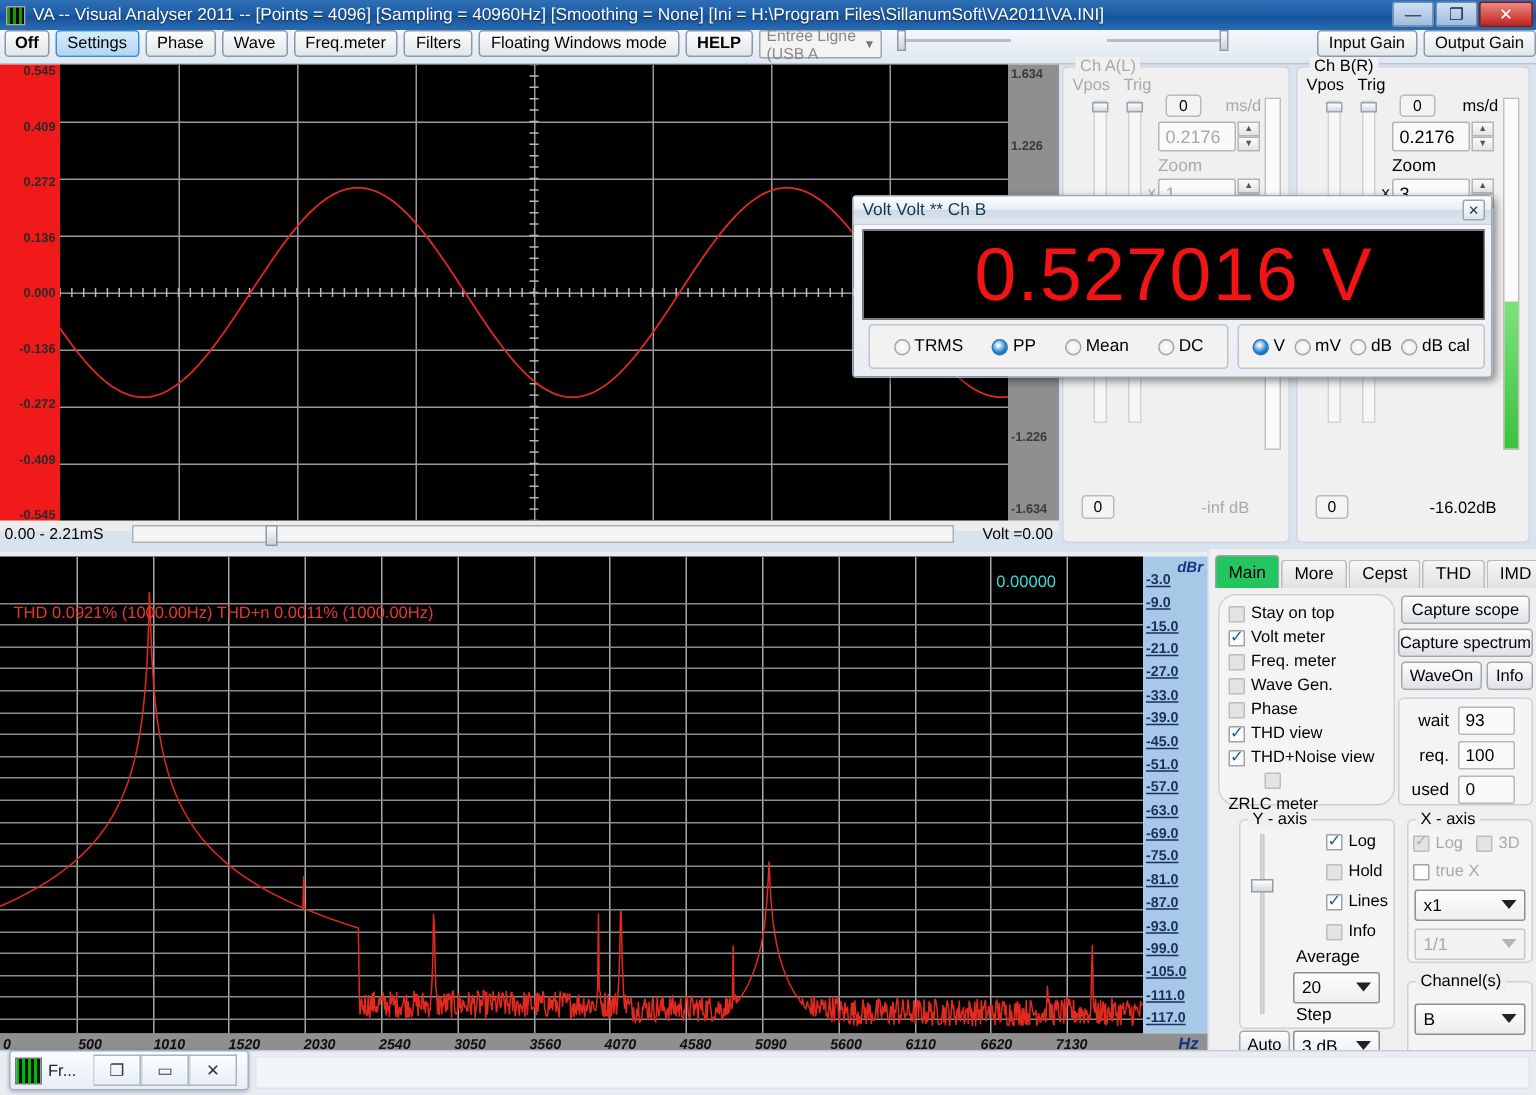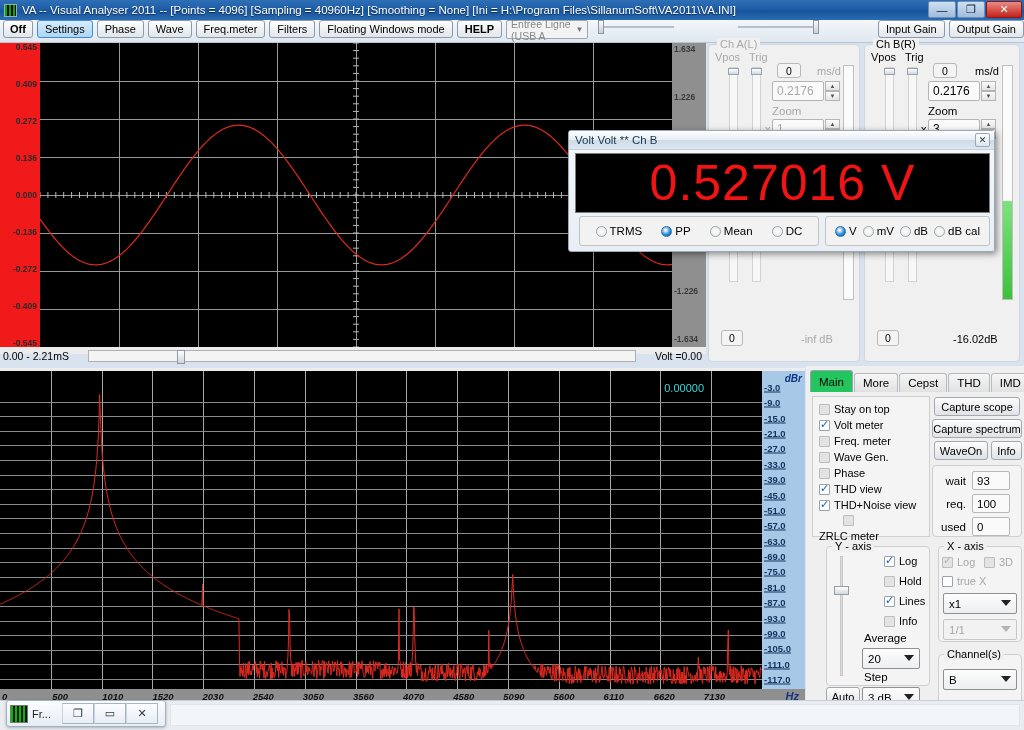--- a/index.html
+++ b/index.html
@@ -185,21 +185,21 @@
   #rpanel{position:absolute;left:806px;top:366px;width:218px;height:342px;background:#efefef;}
   #tabs{position:absolute;left:4px;top:4px;width:212px;height:22px;display:flex;align-items:flex-end;}
   .tab{
     height:19px;padding:0 8px;border:1px solid #b7bcc2;border-bottom:none;
     background:linear-gradient(180deg,#f6f6f6,#e1e1e1);
     display:flex;align-items:center;font-size:11.5px;border-radius:3px 3px 0 0;margin-right:1px;
   }
   .tab.sel{ height:22px;background:#22c55e;border-color:#9aa3ac;font-weight:normal;margin-top:32px;}
   #optBox{
     position:absolute;left:6px;top:30px;width:118px;height:141px;
-    border:1px solid #cfcfcf;border-radius:0;background:#f4f4f4;
+    border:1px solid #cfcfcf;border-radius:12px;background:#f4f4f4;
   }
   #optBox .cbrow{left:6px;}
   .pbtn{
     position:absolute;border:1px solid #a2a9b0;border-radius:3px;
     background:linear-gradient(180deg,#fdfdfd,#dfe2e6);
     display:flex;align-items:center;justify-content:center;font-size:11px;
   }
   .fieldrow{position:absolute;display:flex;align-items:center;gap:6px;font-size:11.5px;}
   .fieldval{width:38px;height:19px;border:1px solid #b8b8b8;background:#fafafa;display:flex;align-items:center;padding-left:4px;font-size:11.5px;border-radius:2px;}
   .grpbox{position:absolute;border:1px solid #cfcfcf;border-radius:4px;background:#f4f4f4;}
@@ -615,20 +615,21 @@
         <line x1="0" y1="206.5" x2="762" y2="206.5" stroke="#8b8b8b" stroke-width="1"></line>
         <line x1="0" y1="220.5" x2="762" y2="220.5" stroke="#8b8b8b" stroke-width="1"></line>
         <line x1="0" y1="235.5" x2="762" y2="235.5" stroke="#8b8b8b" stroke-width="1"></line>
         <line x1="0" y1="250.5" x2="762" y2="250.5" stroke="#8b8b8b" stroke-width="1"></line>
         <line x1="0" y1="264.5" x2="762" y2="264.5" stroke="#8b8b8b" stroke-width="1"></line>
         <line x1="0" y1="279.5" x2="762" y2="279.5" stroke="#8b8b8b" stroke-width="1"></line>
         <line x1="0" y1="293.5" x2="762" y2="293.5" stroke="#8b8b8b" stroke-width="1"></line>
         <line x1="0" y1="308.5" x2="762" y2="308.5" stroke="#8b8b8b" stroke-width="1"></line>
         <path d="M0.0 233.2 L0.5 233.0 L1.1 232.7 L1.6 232.5 L2.2 232.2 L2.7 232.0 L3.3 231.8 L3.8 231.5 L4.4 231.3 L4.9 231.0 L5.4 230.8 L6.0 230.5 L6.5 230.3 L7.1 230.0 L7.6 229.8 L8.2 229.5 L8.7 229.2 L9.3 229.0 L9.8 228.7 L10.3 228.5 L10.9 228.2 L11.4 227.9 L12.0 227.7 L12.5 227.4 L13.1 227.1 L13.6 226.8 L14.2 226.6 L14.7 226.3 L15.2 226.0 L15.8 225.7 L16.3 225.4 L16.9 225.2 L17.4 224.9 L18.0 224.6 L18.5 224.3 L19.1 224.0 L19.6 223.7 L20.1 223.4 L20.7 223.1 L21.2 222.8 L21.8 222.5 L22.3 222.2 L22.9 221.9 L23.4 221.6 L23.9 221.3 L24.5 221.0 L25.0 220.7 L25.6 220.3 L26.1 220.0 L26.7 219.7 L27.2 219.4 L27.8 219.1 L28.3 218.7 L28.8 218.4 L29.4 218.1 L29.9 217.7 L30.5 217.4 L31.0 217.0 L31.6 216.7 L32.1 216.4 L32.7 216.0 L33.2 215.7 L33.7 215.3 L34.3 214.9 L34.8 214.6 L35.4 214.2 L35.9 213.8 L36.5 213.5 L37.0 213.1 L37.6 212.7 L38.1 212.3 L38.6 212.0 L39.2 211.6 L39.7 211.2 L40.3 210.8 L40.8 210.4 L41.4 210.0 L41.9 209.6 L42.5 209.2 L43.0 208.8 L43.5 208.3 L44.1 207.9 L44.6 207.5 L45.2 207.1 L45.7 206.6 L46.3 206.2 L46.8 205.8 L47.4 205.3 L47.9 204.9 L48.4 204.4 L49.0 204.0 L49.5 203.5 L50.1 203.0 L50.6 202.5 L51.2 202.1 L51.7 201.6 L52.3 201.1 L52.8 200.6 L53.3 200.1 L53.9 199.6 L54.4 199.1 L55.0 198.5 L55.5 198.0 L56.1 197.5 L56.6 196.9 L57.1 196.4 L57.7 195.8 L58.2 195.3 L58.8 194.7 L59.3 194.1 L59.9 193.6 L60.4 193.0 L61.0 192.4 L61.5 191.8 L62.0 191.1 L62.6 190.5 L63.1 189.9 L63.7 189.2 L64.2 188.6 L64.8 187.9 L65.3 187.3 L65.9 186.6 L66.4 185.9 L66.9 185.2 L67.5 184.5 L68.0 183.7 L68.6 183.0 L69.1 182.2 L69.7 181.5 L70.2 180.7 L70.8 179.9 L71.3 179.1 L71.8 178.3 L72.4 177.4 L72.9 176.6 L73.5 175.7 L74.0 174.8 L74.6 173.9 L75.1 173.0 L75.7 172.0 L76.2 171.0 L76.7 170.0 L77.3 169.0 L77.8 168.0 L78.4 166.9 L78.9 165.8 L79.5 164.7 L80.0 163.5 L80.6 162.4 L81.1 161.2 L81.6 159.9 L82.2 158.6 L82.7 157.3 L83.3 155.9 L83.8 154.5 L84.4 153.1 L84.9 151.6 L85.5 150.0 L86.0 148.4 L86.5 146.7 L87.1 145.0 L87.6 143.1 L88.2 141.2 L88.7 139.2 L89.3 137.2 L89.8 135.0 L90.4 132.7 L90.9 130.3 L91.4 127.7 L92.0 125.0 L92.5 122.0 L93.1 118.9 L93.6 115.6 L94.2 111.9 L94.7 108.0 L95.3 103.6 L95.8 98.8 L96.3 93.3 L96.9 87.1 L97.4 79.8 L98.0 71.1 L98.5 60.2 L99.1 45.6 L99.6 23.6 L100.1 36.1 L100.7 53.6 L101.2 66.0 L101.8 75.7 L102.3 83.6 L102.9 90.3 L103.4 96.2 L104.0 101.3 L104.5 105.9 L105.0 110.0 L105.6 113.8 L106.1 117.3 L106.7 120.5 L107.2 123.6 L107.8 126.4 L108.3 129.0 L108.9 131.5 L109.4 133.9 L109.9 136.1 L110.5 138.2 L111.0 140.3 L111.6 142.2 L112.1 144.1 L112.7 145.8 L113.2 147.6 L113.8 149.2 L114.3 150.8 L114.8 152.3 L115.4 153.8 L115.9 155.2 L116.5 156.6 L117.0 158.0 L117.6 159.3 L118.1 160.5 L118.7 161.8 L119.2 163.0 L119.7 164.1 L120.3 165.3 L120.8 166.4 L121.4 167.5 L121.9 168.5 L122.5 169.5 L123.0 170.5 L123.6 171.5 L124.1 172.5 L124.6 173.4 L125.2 174.3 L125.7 175.2 L126.3 176.1 L126.8 177.0 L127.4 177.8 L127.9 178.7 L128.5 179.5 L129.0 180.3 L129.5 181.1 L130.1 181.9 L130.6 182.6 L131.2 183.4 L131.7 184.1 L132.3 184.8 L132.8 185.5 L133.3 186.2 L133.9 186.9 L134.4 187.6 L135.0 188.3 L135.5 188.9 L136.1 189.6 L136.6 190.2 L137.2 190.8 L137.7 191.5 L138.2 192.1 L138.8 192.7 L139.3 193.3 L139.9 193.9 L140.4 194.4 L141.0 195.0 L141.5 195.6 L142.1 196.1 L142.6 196.7 L143.1 197.2 L143.7 197.8 L144.2 198.3 L144.8 198.8 L145.3 199.3 L145.9 199.8 L146.4 200.3 L147.0 200.8 L147.5 201.3 L148.0 201.8 L148.6 202.3 L149.1 202.8 L149.7 203.3 L150.2 203.7 L150.8 204.2 L151.3 204.6 L151.9 205.1 L152.4 205.5 L152.9 206.0 L153.5 206.4 L154.0 206.9 L154.6 207.3 L155.1 207.7 L155.7 208.1 L156.2 208.6 L156.8 209.0 L157.3 209.4 L157.8 209.8 L158.4 210.2 L158.9 210.6 L159.5 211.0 L160.0 211.4 L160.6 211.8 L161.1 212.2 L161.7 212.5 L162.2 212.9 L162.7 213.3 L163.3 213.7 L163.8 214.0 L164.4 214.4 L164.9 214.8 L165.5 215.1 L166.0 215.5 L166.6 215.8 L167.1 216.2 L167.6 216.5 L168.2 216.9 L168.7 217.2 L169.3 217.6 L169.8 217.9 L170.4 218.2 L170.9 218.6 L171.5 218.9 L172.0 219.2 L172.5 219.5 L173.1 219.9 L173.6 220.2 L174.2 220.5 L174.7 220.8 L175.3 221.1 L175.8 221.4 L176.3 221.8 L176.9 222.1 L177.4 222.4 L178.0 222.7 L178.5 223.0 L179.1 223.3 L179.6 223.6 L180.2 223.9 L180.7 224.2 L181.2 224.4 L181.8 224.7 L182.3 225.0 L182.9 225.3 L183.4 225.6 L184.0 225.9 L184.5 226.1 L185.1 226.4 L185.6 226.7 L186.1 227.0 L186.7 227.2 L187.2 227.5 L187.8 227.8 L188.3 228.1 L188.9 228.3 L189.4 228.6 L190.0 228.8 L190.5 229.1 L191.0 229.4 L191.6 229.6 L192.1 229.9 L192.7 230.1 L193.2 230.4 L193.8 230.6 L194.3 230.9 L194.9 231.1 L195.4 231.4 L195.9 231.6 L196.5 231.9 L197.0 232.1 L197.6 232.4 L198.1 232.6 L198.7 232.8 L199.2 233.1 L199.8 233.3 L200.3 233.6 L200.8 233.8 L201.4 234.0 L201.9 234.3 L202.5 213.3 L203.0 234.7 L203.6 234.9 L204.1 235.2 L204.7 235.4 L205.2 235.6 L205.7 235.8 L206.3 236.1 L206.8 236.3 L207.4 236.5 L207.9 236.7 L208.5 237.0 L209.0 237.2 L209.6 237.4 L210.1 237.6 L210.6 237.8 L211.2 238.0 L211.7 238.2 L212.3 238.4 L212.8 238.7 L213.4 238.9 L213.9 239.1 L214.4 239.3 L215.0 239.5 L215.5 239.7 L216.1 239.9 L216.6 240.1 L217.2 240.3 L217.7 240.5 L218.3 240.7 L218.8 240.9 L219.3 241.1 L219.9 241.3 L220.4 241.5 L221.0 241.7 L221.5 241.9 L222.1 242.1 L222.6 242.3 L223.2 242.5 L223.7 242.7 L224.2 242.8 L224.8 243.0 L225.3 243.2 L225.9 243.4 L226.4 243.6 L227.0 243.8 L227.5 244.0 L228.1 244.2 L228.6 244.3 L229.1 244.5 L229.7 244.7 L230.2 244.9 L230.8 245.1 L231.3 245.2 L231.9 245.4 L232.4 245.6 L233.0 245.8 L233.5 246.0 L234.0 246.1 L234.6 246.3 L235.1 246.5 L235.7 246.7 L236.2 246.8 L236.8 247.0 L237.3 247.2 L237.9 247.4 L238.4 247.5 L238.9 247.7 L239.5 289.9 L240.0 305.5 L240.6 296.8 L241.1 294.6 L241.7 302.4 L242.2 299.1 L242.8 305.3 L243.3 292.2 L243.8 302.7 L244.4 306.5 L244.9 305.1 L245.5 292.4 L246.0 304.7 L246.6 307.7 L247.1 293.8 L247.7 302.3 L248.2 291.1 L248.7 303.8 L249.3 290.0 L249.8 300.8 L250.4 303.7 L250.9 299.8 L251.5 304.0 L252.0 300.5 L252.5 294.5 L253.1 299.0 L253.6 294.0 L254.2 295.4 L254.7 294.8 L255.3 290.6 L255.8 293.7 L256.4 301.9 L256.9 294.1 L257.4 306.0 L258.0 296.7 L258.5 303.0 L259.1 299.6 L259.6 307.2 L260.2 290.0 L260.7 298.3 L261.3 293.0 L261.8 292.6 L262.3 299.3 L262.9 294.0 L263.4 297.0 L264.0 307.0 L264.5 290.3 L265.1 304.9 L265.6 307.7 L266.2 300.8 L266.7 300.7 L267.2 305.8 L267.8 300.9 L268.3 299.1 L268.9 297.2 L269.4 293.2 L270.0 297.9 L270.5 307.7 L271.1 292.2 L271.6 307.5 L272.1 296.7 L272.7 307.3 L273.2 301.1 L273.8 301.5 L274.3 306.5 L274.9 305.3 L275.4 301.7 L276.0 289.7 L276.5 297.0 L277.0 291.4 L277.6 300.0 L278.1 291.5 L278.7 306.4 L279.2 293.3 L279.8 299.5 L280.3 299.6 L280.9 302.1 L281.4 293.1 L281.9 290.9 L282.5 302.0 L283.0 296.7 L283.6 304.4 L284.1 296.1 L284.7 298.6 L285.2 297.5 L285.8 307.3 L286.3 301.9 L286.8 302.0 L287.4 292.1 L287.9 285.4 L288.5 269.4 L289.0 238.4 L289.6 246.1 L290.1 272.7 L290.6 287.6 L291.2 292.2 L291.7 305.0 L292.3 292.7 L292.8 305.8 L293.4 295.5 L293.9 293.2 L294.5 305.3 L295.0 297.2 L295.5 300.1 L296.1 291.3 L296.6 296.4 L297.2 303.7 L297.7 291.8 L298.3 302.5 L298.8 291.0 L299.4 295.5 L299.9 292.0 L300.4 294.0 L301.0 307.4 L301.5 291.3 L302.1 289.3 L302.6 293.6 L303.2 302.3 L303.7 304.7 L304.3 304.9 L304.8 304.2 L305.3 301.3 L305.9 291.2 L306.4 301.2 L307.0 294.7 L307.5 303.6 L308.1 302.6 L308.6 296.1 L309.2 296.7 L309.7 300.1 L310.2 299.6 L310.8 300.1 L311.3 302.8 L311.9 303.0 L312.4 290.4 L313.0 294.4 L313.5 301.7 L314.1 305.6 L314.6 295.2 L315.1 292.4 L315.7 298.5 L316.2 294.5 L316.8 307.6 L317.3 302.1 L317.9 298.6 L318.4 289.4 L319.0 291.2 L319.5 292.6 L320.0 304.6 L320.6 295.4 L321.1 299.1 L321.7 298.9 L322.2 289.5 L322.8 289.9 L323.3 290.6 L323.8 307.6 L324.4 290.0 L324.9 305.5 L325.5 295.6 L326.0 293.2 L326.6 291.4 L327.1 295.6 L327.7 301.2 L328.2 302.4 L328.7 289.9 L329.3 296.0 L329.8 294.7 L330.4 294.4 L330.9 304.0 L331.5 301.4 L332.0 294.8 L332.6 290.1 L333.1 296.2 L333.6 300.5 L334.2 299.8 L334.7 291.2 L335.3 291.1 L335.8 294.2 L336.4 298.1 L336.9 304.8 L337.5 289.6 L338.0 296.0 L338.5 299.2 L339.1 298.6 L339.6 305.3 L340.2 295.3 L340.7 290.9 L341.3 290.8 L341.8 303.1 L342.4 293.3 L342.9 293.9 L343.4 306.6 L344.0 302.7 L344.5 297.0 L345.1 296.6 L345.6 300.0 L346.2 306.2 L346.7 298.1 L347.3 299.7 L347.8 301.0 L348.3 303.9 L348.9 298.0 L349.4 290.6 L350.0 306.8 L350.5 294.9 L351.1 292.1 L351.6 305.8 L352.2 295.9 L352.7 290.4 L353.2 293.6 L353.8 293.3 L354.3 301.8 L354.9 301.4 L355.4 300.6 L356.0 301.2 L356.5 299.9 L357.1 292.2 L357.6 305.7 L358.1 290.7 L358.7 303.4 L359.2 291.3 L359.8 294.0 L360.3 297.7 L360.9 293.5 L361.4 297.8 L361.9 289.9 L362.5 291.4 L363.0 300.9 L363.6 303.4 L364.1 306.2 L364.7 306.4 L365.2 305.3 L365.8 293.1 L366.3 302.3 L366.8 294.4 L367.4 301.0 L367.9 295.6 L368.5 302.7 L369.0 294.2 L369.6 296.8 L370.1 290.3 L370.7 303.8 L371.2 296.0 L371.7 298.9 L372.3 303.6 L372.8 307.3 L373.4 289.8 L373.9 294.5 L374.5 293.0 L375.0 300.1 L375.6 290.9 L376.1 292.2 L376.6 291.5 L377.2 294.3 L377.7 298.0 L378.3 291.3 L378.8 295.1 L379.4 293.7 L379.9 291.3 L380.5 307.6 L381.0 307.8 L381.5 299.0 L382.1 298.7 L382.6 307.1 L383.2 297.7 L383.7 303.5 L384.3 305.7 L384.8 293.0 L385.4 302.7 L385.9 292.1 L386.4 305.8 L387.0 298.1 L387.5 300.5 L388.1 304.8 L388.6 300.4 L389.2 294.6 L389.7 307.3 L390.3 303.7 L390.8 298.8 L391.3 303.0 L391.9 298.5 L392.4 295.1 L393.0 297.7 L393.5 304.5 L394.1 303.1 L394.6 296.8 L395.2 296.8 L395.7 298.8 L396.2 301.9 L396.8 302.7 L397.3 302.3 L397.9 296.8 L398.4 288.4 L399.0 237.8 L399.5 289.2 L400.1 290.4 L400.6 297.9 L401.1 297.3 L401.7 305.9 L402.2 298.1 L402.8 307.2 L403.3 290.8 L403.9 306.4 L404.4 302.6 L404.9 306.7 L405.5 291.5 L406.0 307.6 L406.6 301.9 L407.1 295.2 L407.7 306.7 L408.2 297.0 L408.8 293.4 L409.3 304.6 L409.8 295.0 L410.4 291.2 L410.9 305.7 L411.5 299.1 L412.0 291.6 L412.6 280.9 L413.1 265.2 L413.7 235.9 L414.2 238.4 L414.7 266.4 L415.3 281.6 L415.8 292.1 L416.4 301.4 L416.9 292.2 L417.5 304.5 L418.0 297.3 L418.6 294.4 L419.1 298.0 L419.6 298.3 L420.2 296.6 L420.7 294.0 L421.3 300.8 L421.8 309.8 L422.4 300.5 L422.9 308.2 L423.5 310.2 L424.0 308.5 L424.5 301.7 L425.1 306.5 L425.6 296.9 L426.2 310.4 L426.7 310.2 L427.3 309.2 L427.8 308.9 L428.4 299.8 L428.9 302.5 L429.4 296.8 L430.0 294.7 L430.5 301.2 L431.1 297.8 L431.6 305.8 L432.2 309.2 L432.7 296.8 L433.3 307.3 L433.8 304.9 L434.3 308.4 L434.9 295.6 L435.4 293.5 L436.0 305.4 L436.5 309.1 L437.1 310.0 L437.6 304.9 L438.1 293.9 L438.7 301.6 L439.2 306.7 L439.8 302.6 L440.3 298.6 L440.9 294.8 L441.4 303.0 L442.0 292.8 L442.5 303.1 L443.0 300.3 L443.6 305.4 L444.1 307.8 L444.7 302.4 L445.2 301.7 L445.8 309.6 L446.3 298.0 L446.9 293.8 L447.4 305.8 L447.9 300.0 L448.5 292.3 L449.0 303.2 L449.6 305.1 L450.1 296.6 L450.7 306.6 L451.2 299.6 L451.8 303.4 L452.3 298.3 L452.8 306.8 L453.4 298.1 L453.9 294.6 L454.5 306.7 L455.0 307.2 L455.6 309.7 L456.1 301.9 L456.7 304.8 L457.2 293.1 L457.7 295.8 L458.3 293.4 L458.8 304.4 L459.4 306.8 L459.9 307.7 L460.5 296.1 L461.0 292.7 L461.6 294.9 L462.1 298.5 L462.6 306.2 L463.2 298.2 L463.7 302.1 L464.3 296.6 L464.8 297.7 L465.4 310.1 L465.9 299.5 L466.5 295.5 L467.0 299.7 L467.5 302.6 L468.1 293.2 L468.6 305.1 L469.2 304.9 L469.7 307.4 L470.3 309.7 L470.8 296.0 L471.4 308.1 L471.9 296.4 L472.4 298.2 L473.0 293.4 L473.5 299.1 L474.1 303.0 L474.6 310.0 L475.2 308.3 L475.7 307.1 L476.3 307.2 L476.8 308.3 L477.3 300.6 L477.9 302.8 L478.4 304.1 L479.0 296.5 L479.5 305.3 L480.1 298.2 L480.6 299.5 L481.1 307.0 L481.7 308.2 L482.2 305.4 L482.8 301.0 L483.3 306.6 L483.9 294.1 L484.4 305.5 L485.0 294.7 L485.5 304.4 L486.0 303.8 L486.6 293.9 L487.1 298.4 L487.7 302.0 L488.2 299.4 L488.8 259.3 L489.3 296.0 L489.9 292.4 L490.4 292.6 L490.9 297.9 L491.5 293.6 L492.0 296.5 L492.6 295.7 L493.1 294.9 L493.7 294.1 L494.2 293.3 L494.8 292.4 L495.3 291.5 L495.8 290.6 L496.4 289.7 L496.9 288.7 L497.5 287.7 L498.0 286.7 L498.6 285.6 L499.1 284.5 L499.7 283.4 L500.2 282.2 L500.7 280.9 L501.3 279.6 L501.8 278.3 L502.4 276.9 L502.9 275.4 L503.5 273.8 L504.0 272.1 L504.6 270.4 L505.1 268.5 L505.6 266.5 L506.2 264.4 L506.7 262.1 L507.3 259.6 L507.8 256.9 L508.4 253.9 L508.9 250.6 L509.5 246.9 L510.0 242.6 L510.5 237.6 L511.1 231.7 L511.6 224.2 L512.2 214.3 L512.7 203.4 L513.3 216.9 L513.8 226.1 L514.4 233.1 L514.9 238.8 L515.4 243.6 L516.0 247.8 L516.5 251.4 L517.1 254.6 L517.6 257.5 L518.2 260.2 L518.7 262.6 L519.2 264.9 L519.8 267.0 L520.3 268.9 L520.9 270.8 L521.4 272.5 L522.0 274.2 L522.5 275.7 L523.1 277.2 L523.6 278.6 L524.1 279.9 L524.7 281.2 L525.2 282.5 L525.8 283.6 L526.3 284.8 L526.9 285.9 L527.4 286.9 L528.0 288.0 L528.5 289.0 L529.0 289.9 L529.6 290.8 L530.1 291.7 L530.7 292.6 L531.2 293.5 L531.8 294.3 L532.3 293.5 L532.9 294.8 L533.4 296.6 L533.9 297.4 L534.5 298.1 L535.0 294.6 L535.6 298.0 L536.1 300.2 L536.7 300.8 L537.2 301.5 L537.8 298.5 L538.3 296.5 L538.8 299.5 L539.4 300.2 L539.9 301.8 L540.5 305.1 L541.0 293.3 L541.6 303.9 L542.1 306.6 L542.7 292.9 L543.2 299.8 L543.7 306.7 L544.3 303.5 L544.8 295.9 L545.4 300.1 L545.9 299.9 L546.5 304.4 L547.0 300.8 L547.6 295.1 L548.1 299.1 L548.6 295.8 L549.2 302.3 L549.7 299.5 L550.3 296.0 L550.8 305.7 L551.4 305.1 L551.9 308.4 L552.4 303.6 L553.0 293.7 L553.5 301.0 L554.1 306.2 L554.6 310.4 L555.2 293.2 L555.7 304.3 L556.3 309.9 L556.8 294.7 L557.3 298.6 L557.9 295.2 L558.4 293.5 L559.0 305.0 L559.5 311.0 L560.1 303.0 L560.6 296.3 L561.2 302.2 L561.7 300.0 L562.2 305.4 L562.8 309.8 L563.3 297.2 L563.9 304.7 L564.4 301.4 L565.0 300.7 L565.5 308.5 L566.1 311.1 L566.6 311.4 L567.1 308.6 L567.7 297.6 L568.2 306.0 L568.8 297.1 L569.3 312.5 L569.9 295.9 L570.4 305.0 L571.0 305.7 L571.5 313.0 L572.0 303.4 L572.6 311.5 L573.1 306.2 L573.7 311.8 L574.2 310.5 L574.8 302.1 L575.3 295.2 L575.9 299.5 L576.4 307.8 L576.9 300.7 L577.5 311.6 L578.0 303.0 L578.6 297.2 L579.1 307.8 L579.7 298.5 L580.2 300.5 L580.8 311.7 L581.3 304.3 L581.8 308.9 L582.4 308.8 L582.9 309.0 L583.5 306.4 L584.0 301.6 L584.6 295.7 L585.1 307.8 L585.7 295.1 L586.2 295.6 L586.7 296.4 L587.3 305.1 L587.8 307.7 L588.4 299.3 L588.9 304.9 L589.5 303.1 L590.0 296.8 L590.6 303.6 L591.1 298.6 L591.6 306.3 L592.2 309.9 L592.7 310.8 L593.3 305.0 L593.8 299.7 L594.4 307.7 L594.9 299.7 L595.4 296.8 L596.0 312.2 L596.5 301.9 L597.1 304.5 L597.6 298.1 L598.2 294.4 L598.7 296.5 L599.3 311.5 L599.8 305.6 L600.3 309.4 L600.9 304.9 L601.4 301.0 L602.0 295.2 L602.5 302.4 L603.1 306.3 L603.6 307.5 L604.2 304.2 L604.7 305.7 L605.2 295.3 L605.8 298.4 L606.3 305.6 L606.9 305.0 L607.4 309.8 L608.0 304.9 L608.5 310.1 L609.1 297.0 L609.6 295.9 L610.1 311.6 L610.7 302.7 L611.2 296.5 L611.8 296.1 L612.3 307.8 L612.9 296.2 L613.4 298.1 L614.0 300.6 L614.5 307.0 L615.0 311.3 L615.6 308.0 L616.1 295.2 L616.7 308.8 L617.2 311.6 L617.8 303.3 L618.3 310.4 L618.9 307.2 L619.4 296.3 L619.9 303.4 L620.5 297.9 L621.0 306.5 L621.6 312.6 L622.1 303.4 L622.7 308.4 L623.2 295.3 L623.8 295.5 L624.3 299.3 L624.8 303.1 L625.4 311.5 L625.9 312.0 L626.5 311.9 L627.0 311.6 L627.6 310.8 L628.1 305.3 L628.6 298.9 L629.2 310.7 L629.7 300.6 L630.3 312.7 L630.8 301.7 L631.4 296.1 L631.9 298.2 L632.5 301.5 L633.0 313.0 L633.5 308.6 L634.1 305.4 L634.6 295.6 L635.2 300.2 L635.7 299.1 L636.3 307.7 L636.8 307.1 L637.4 312.3 L637.9 303.1 L638.4 302.0 L639.0 307.7 L639.5 296.0 L640.1 309.8 L640.6 308.2 L641.2 303.8 L641.7 304.4 L642.3 300.4 L642.8 311.1 L643.3 310.4 L643.9 302.5 L644.4 303.2 L645.0 301.0 L645.5 311.7 L646.1 296.2 L646.6 298.2 L647.2 307.2 L647.7 301.4 L648.2 313.0 L648.8 303.5 L649.3 308.7 L649.9 296.7 L650.4 313.0 L651.0 301.4 L651.5 295.1 L652.1 308.2 L652.6 305.2 L653.1 301.8 L653.7 311.9 L654.2 295.9 L654.8 308.4 L655.3 299.7 L655.9 301.0 L656.4 297.9 L657.0 295.6 L657.5 309.8 L658.0 305.3 L658.6 303.6 L659.1 299.9 L659.7 307.4 L660.2 298.8 L660.8 301.5 L661.3 299.1 L661.9 304.0 L662.4 309.1 L662.9 304.6 L663.5 312.5 L664.0 297.0 L664.6 296.0 L665.1 300.6 L665.7 308.4 L666.2 297.6 L666.8 310.1 L667.3 309.6 L667.8 302.9 L668.4 296.3 L668.9 298.8 L669.5 297.7 L670.0 305.8 L670.6 298.7 L671.1 309.6 L671.6 312.3 L672.2 312.0 L672.7 312.4 L673.3 298.6 L673.8 310.2 L674.4 303.0 L674.9 309.9 L675.5 312.7 L676.0 312.4 L676.5 299.6 L677.1 297.7 L677.6 309.1 L678.2 296.5 L678.7 298.6 L679.3 312.3 L679.8 298.4 L680.4 310.4 L680.9 312.8 L681.4 301.2 L682.0 312.8 L682.5 301.0 L683.1 306.5 L683.6 312.0 L684.2 295.6 L684.7 312.4 L685.3 304.2 L685.8 309.6 L686.3 312.5 L686.9 295.8 L687.4 297.0 L688.0 300.5 L688.5 303.3 L689.1 305.5 L689.6 304.9 L690.2 305.1 L690.7 302.5 L691.2 312.8 L691.8 309.8 L692.3 304.4 L692.9 306.5 L693.4 310.8 L694.0 309.2 L694.5 305.9 L695.1 304.1 L695.6 309.6 L696.1 304.1 L696.7 301.4 L697.2 310.5 L697.8 297.3 L698.3 286.4 L698.9 297.5 L699.4 294.9 L700.0 308.5 L700.5 297.8 L701.0 307.6 L701.6 298.7 L702.1 310.5 L702.7 312.5 L703.2 298.9 L703.8 295.9 L704.3 303.0 L704.9 296.5 L705.4 297.6 L705.9 305.1 L706.5 309.5 L707.0 310.2 L707.6 295.8 L708.1 297.3 L708.7 299.6 L709.2 311.5 L709.7 294.8 L710.3 306.1 L710.8 308.1 L711.4 294.6 L711.9 295.1 L712.5 299.5 L713.0 295.0 L713.6 299.3 L714.1 300.1 L714.6 307.1 L715.2 307.4 L715.7 295.5 L716.3 310.9 L716.8 303.0 L717.4 310.1 L717.9 304.6 L718.5 304.8 L719.0 307.7 L719.5 300.7 L720.1 311.1 L720.6 300.3 L721.2 307.0 L721.7 302.1 L722.3 305.4 L722.8 311.4 L723.4 301.4 L723.9 305.6 L724.4 302.4 L725.0 305.8 L725.5 311.1 L726.1 305.4 L726.6 307.8 L727.2 301.2 L727.7 276.8 L728.3 258.9 L728.8 293.6 L729.3 300.6 L729.9 304.1 L730.4 294.8 L731.0 306.5 L731.5 310.9 L732.1 297.6 L732.6 311.6 L733.2 309.6 L733.7 295.6 L734.2 309.8 L734.8 305.4 L735.3 296.6 L735.9 299.5 L736.4 312.0 L737.0 297.8 L737.5 311.8 L738.1 311.0 L738.6 301.7 L739.1 300.2 L739.7 306.1 L740.2 305.1 L740.8 309.5 L741.3 294.6 L741.9 310.0 L742.4 298.3 L742.9 300.3 L743.5 297.1 L744.0 306.3 L744.6 304.1 L745.1 313.1 L745.7 299.6 L746.2 308.7 L746.8 298.6 L747.3 312.4 L747.8 300.1 L748.4 300.8 L748.9 297.3 L749.5 305.7 L750.0 304.2 L750.6 302.3 L751.1 297.7 L751.7 296.7 L752.2 299.9 L752.7 299.2 L753.3 306.2 L753.8 304.1 L754.4 300.1 L754.9 312.8 L755.5 310.6 L756.0 300.2 L756.6 299.0 L757.1 301.6 L757.6 300.5 L758.2 300.7 L758.7 303.7 L759.3 304.6 L759.8 306.7 L760.4 296.3 L760.9 298.7 L761.5 298.8 L762.0 298.7 " fill="none" stroke="#e02a20" stroke-width="1"></path>
       </svg>
+    <div id="thdText">THD 0.0921% (1000.00Hz) THD+n 0.0011% (1000.00Hz)</div>
     <div id="cursorVal">0.00000</div>
   </div>
   <div id="specRight">
     <div class="unit">dBr</div>
   <div class="lbl" style="top: 16px;">-3.0</div>
       <div class="lbl" style="top: 31.3684px;">-9.0</div>
       <div class="lbl" style="top: 46.7368px;">-15.0</div>
       <div class="lbl" style="top: 62.1053px;">-21.0</div>
       <div class="lbl" style="top: 77.4737px;">-27.0</div>
       <div class="lbl" style="top: 92.8421px;">-33.0</div>

